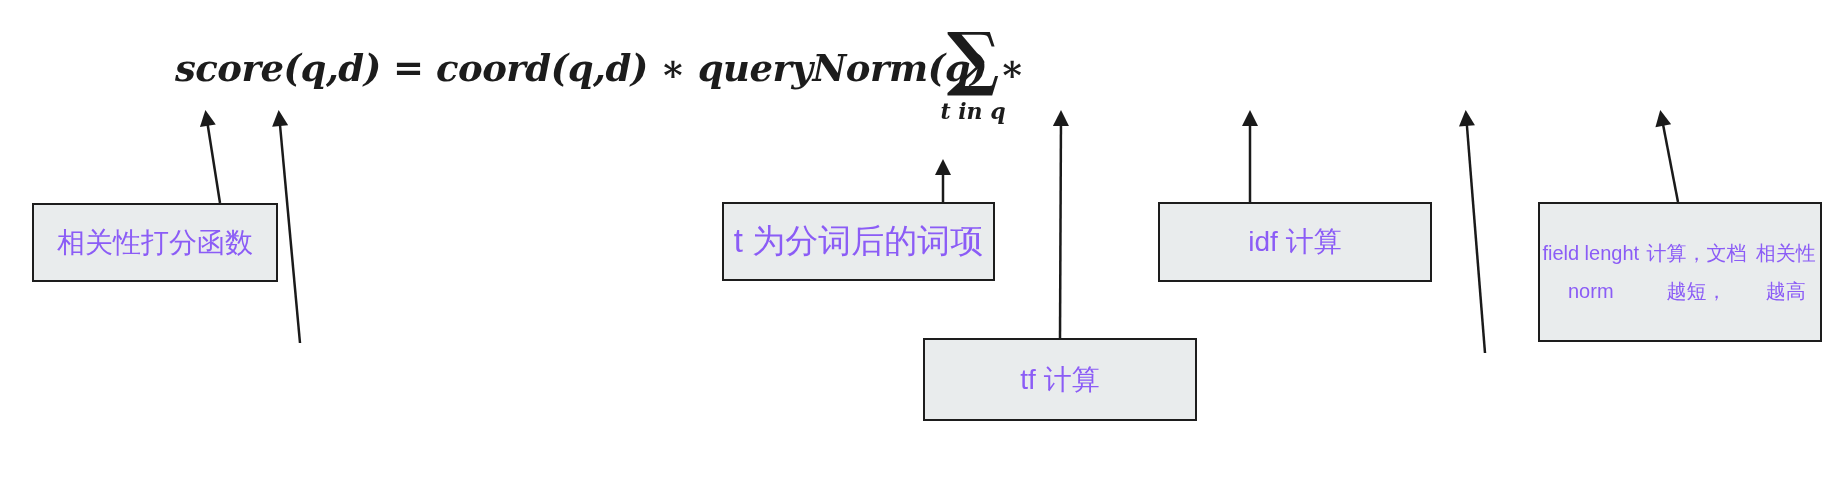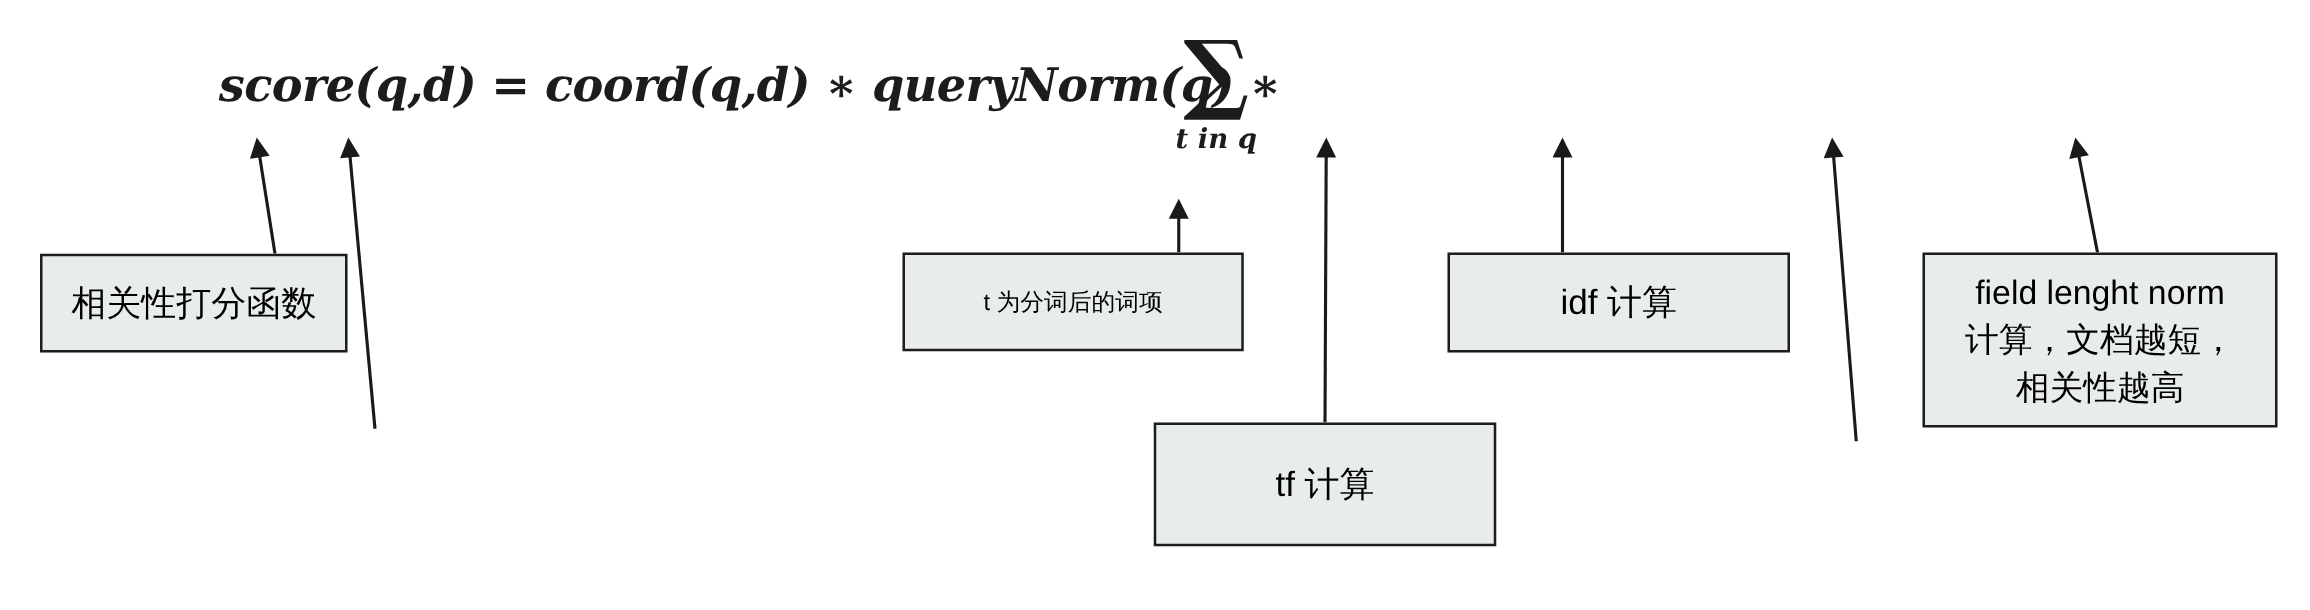--- a/index.html
+++ b/index.html
@@ -67,33 +67,33 @@
   .anno-box {
     position: absolute;
     box-sizing: border-box;
     background: #e9eced;
     border: 2.5px solid #1d1d1d;
     display: flex;
     align-items: center;
     justify-content: center;
     text-align: center;
     font-size: 28px;
-    color: #000000;
+    color: #8b5cf6;
   }
   #box-score-function { left: 32px;  top: 203px; width: 246px; height: 79px; }
   #box-query-doc      { left: 205px; top: 343px; width: 312px; height: 99px;
                         flex-direction: column; align-items: flex-start;
                         justify-content: center; text-align: left;
                         padding-left: 26px; line-height: 40px; }
-  #box-term           { left: 722px; top: 202px; width: 273px; height: 79px; font-size: 19px; }
-  #box-tf             { left: 923px; top: 338px; width: 274px; height: 99px; }
+  #box-term           { left: 722px; top: 202px; width: 273px; height: 79px; font-size: 33px; }
+  #box-tf             { left: 923px; top: 338px; width: 274px; height: 83px; }
   #box-idf            { left: 1158px; top: 202px; width: 274px; height: 80px; }
   #box-boost          { left: 1348px; top: 353px; width: 274px; height: 77px; }
   #box-norm           { left: 1538px; top: 202px; width: 284px; height: 140px;
-                        flex-direction: column; font-size: 27px; line-height: 38px; }
+                        flex-direction: row; font-size: 20px; line-height: 38px; }
 
   .box-line { display: block; }
 
   
   #arrows-layer {
     position: absolute;
     left: 0; top: 0;
     width: 1848px;
     height: 488px;
     pointer-events: none;

